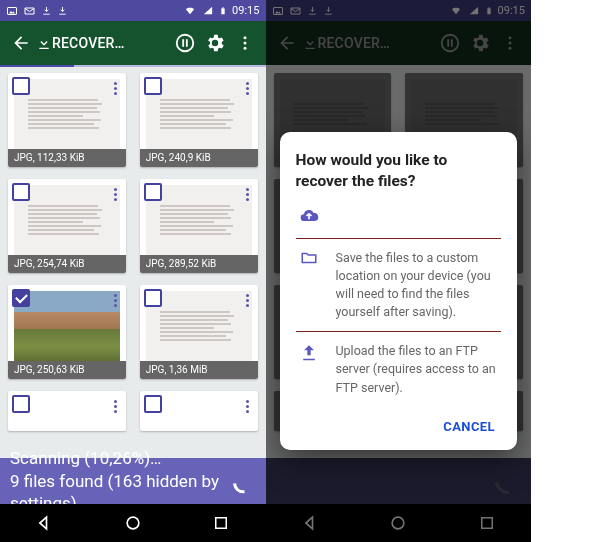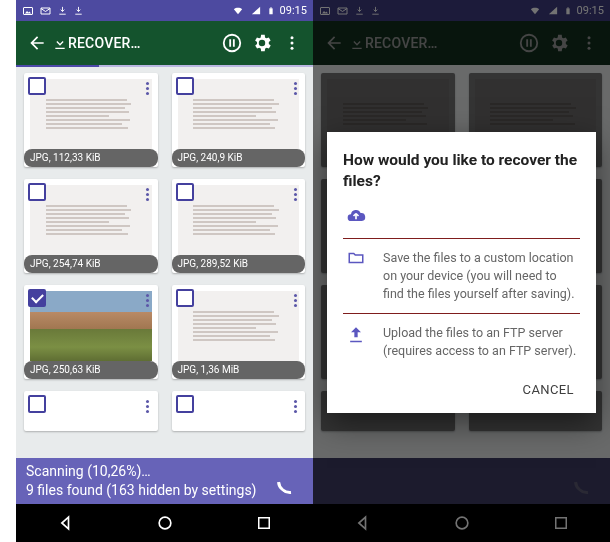--- a/index.html
+++ b/index.html
@@ -1,17 +1,17 @@
 <!DOCTYPE html>
 <html><head>
 <meta charset="utf-8">
 <style>
   * { box-sizing: border-box; margin: 0; padding: 0; }
   html, body { width: 610px; height: 542px; font-family: Roboto, Arial, sans-serif; overflow: hidden; }
-  .canvas { display: flex; width: 610px; height: 542px; padding-left: 16px; }
+  .canvas { display: flex; width: 531px; height: 542px; }
   .phone { width: 305px; height: 542px; position: relative; background: #e8ebec; overflow: hidden; }
   .statusbar { height: 21px; background: #4d4aa0; display: flex; align-items: center; padding: 0 6px; color: #fff; font-size: 11px; }
   .status-left, .status-right { display: flex; align-items: center; gap: 5px; }
   .status-right { margin-left: auto; }
   .ic { display: inline-flex; align-items: center; justify-content: center; }
   .appbar { height: 44px; background: #14532d; display: flex; align-items: center; padding: 0 6px; color: #fff; }
   .appbar .title { font-size: 14px; font-weight: 500; letter-spacing: .2px; overflow: hidden; white-space: nowrap; }
   .appbar .spacer { flex: 1; }
   .appbar .abtn { width: 30px; height: 30px; display: flex; align-items: center; justify-content: center; border-radius: 50%; }
   .grid { padding: 8px 8px 0 8px; height: calc(542px - 21px - 44px - 46px - 38px); overflow: hidden; }
@@ -20,46 +20,46 @@
   .thumb { position: absolute; inset: 6px 6px 18px 6px; background: #f2f0ef; display: flex; align-items: center; justify-content: center; overflow: hidden; }
   .doclines { width: 74%; height: 78%; display: flex; flex-direction: column; justify-content: center; gap: 2px; }
   .doclines span { height: 2px; background: #cfc7c3; display: block; }
   .doclines span:nth-child(1){width:90%} .doclines span:nth-child(2){width:95%}
   .doclines span:nth-child(3){width:88%} .doclines span:nth-child(4){width:92%}
   .doclines span:nth-child(5){width:70%} .doclines span:nth-child(6){width:94%}
   .doclines span:nth-child(7){width:85%} .doclines span:nth-child(8){width:91%}
   .photo { width:100%; height:100%; background:
       linear-gradient(to bottom, #8aa9c7 0%, #8aa9c7 30%, #b98a66 30%, #a07650 55%, #6a7a3a 55%, #7b8f44 80%, #5f6e33 100%);
   }
-  .caption { position:absolute; left:0; right:0; bottom:0; height:18px; background:rgba(80,80,80,.88); color:#fff; font-size:10px; line-height:18px; padding:0 6px; white-space:nowrap; overflow:hidden;border-radius:8px; }
+  .caption { position:absolute; left:0; right:0; bottom:0; height:18px; background:rgba(80,80,80,.88); color:#fff; font-size:10px; line-height:18px; padding:0 6px; white-space:nowrap; overflow:hidden; }
   .chk { position:absolute; top:4px; left:4px; width:18px; height:18px; border:2px solid #44409e; background:#fff; border-radius:2px; display:flex; align-items:center; justify-content:center; }
   .chk.checked { background:#44409e; }
   .chk.checked::after { content:""; width:9px; height:5px; border-left:2px solid #fff; border-bottom:2px solid #fff; transform: rotate(-45deg) translate(1px,-1px); }
   .dots { position:absolute; top:4px; right:2px; width:16px; height:22px; display:flex; flex-direction:column; align-items:center; justify-content:center; gap:2px; }
   .dots span { width:3px; height:3px; background:#5b57a8; border-radius:50%; }
-  .statuszone { position:absolute; left:0; right:0; bottom:38px; height:46px; background:#6763b8; color:#fff; padding:6px 10px; font-size:14px; display:flex; align-items:center; }
+  .statuszone { position:absolute; left:0; right:0; bottom:38px; height:46px; background:#6763b8; color:#fff; padding:6px 10px; font-size:17px; display:flex; align-items:center; }
   .statuszone .txt { line-height:1.35; }
   .spinner { margin-left:auto; width:26px; height:26px; border:3px solid rgba(255,255,255,0); border-top-color:#fff; border-left-color:transparent; border-right-color:transparent; border-bottom-color:transparent; border-top:3px solid #fff; border-radius:50%; transform:rotate(220deg); }
   .navbar { position:absolute; left:0; right:0; bottom:0; height:38px; background:#000; display:flex; align-items:center; justify-content:space-around; }
   .navbtn { width:56px; height:30px; display:flex; align-items:center; justify-content:center; }
 
   
   .dim { position:absolute; inset:0; background:rgba(0,0,0,.55); }
   .phone.rt .appbar, .phone.rt .statuszone { filter: brightness(.6) saturate(.8); }
   .phone.rt .grid { filter: brightness(.45); }
   .phone.rt .statusbar { background:#3f3d80; }
 
-  .dialog { position:absolute; left:14px; right:14px; top:132px; background:#fff; border-radius:0; box-shadow:0 10px 30px rgba(0,0,0,.5); padding:18px 16px 8px 16px; }
+  .dialog { position:absolute; left:14px; right:14px; top:132px; background:#fff; border-radius:10px; box-shadow:0 10px 30px rgba(0,0,0,.5); padding:18px 16px 8px 16px; }
   .dialog h3 { font-size:15.5px; font-weight:700; color:#222; margin-bottom:14px; line-height:1.35; }
   .opt { display:flex; gap:14px; padding:10px 0; border-top:1px solid #7f1d1d; }
   .opt:first-of-type { border-top:none; padding-top:0; }
   .opt .oi { flex:0 0 26px; height:22px; display:flex; align-items:flex-start; justify-content:center; color:#5b57c0; }
   .opt .ot { font-size:12.5px; color:#666; line-height:1.45; }
   .actions { display:flex; justify-content:flex-end; padding-top:4px; }
-  .cancel { color:#404040; font-weight:400; font-size:13px; letter-spacing:.4px; padding:8px 6px; }
+  .cancel { color:#1d4ed8; font-weight:700; font-size:13px; letter-spacing:.4px; padding:8px 6px; }
   .thin-scroll { position:absolute; left:0; right:0; height:2px; background:#b9b6e1; }
   .thin-scroll .bar { height:100%; width:28%; background:#4d49a9; }
 </style>
 </head>
 <body>
 
 <div class="canvas">
 
   <div class="phone">
     <div class="statusbar">

